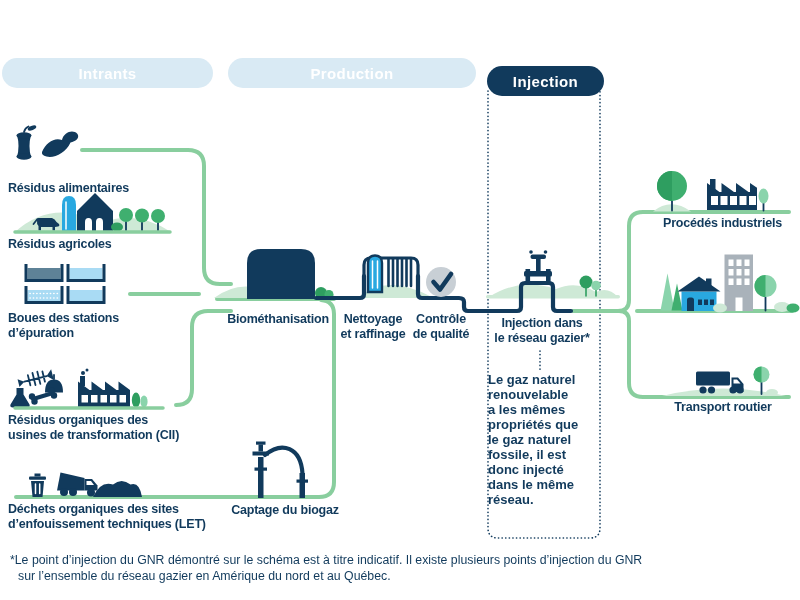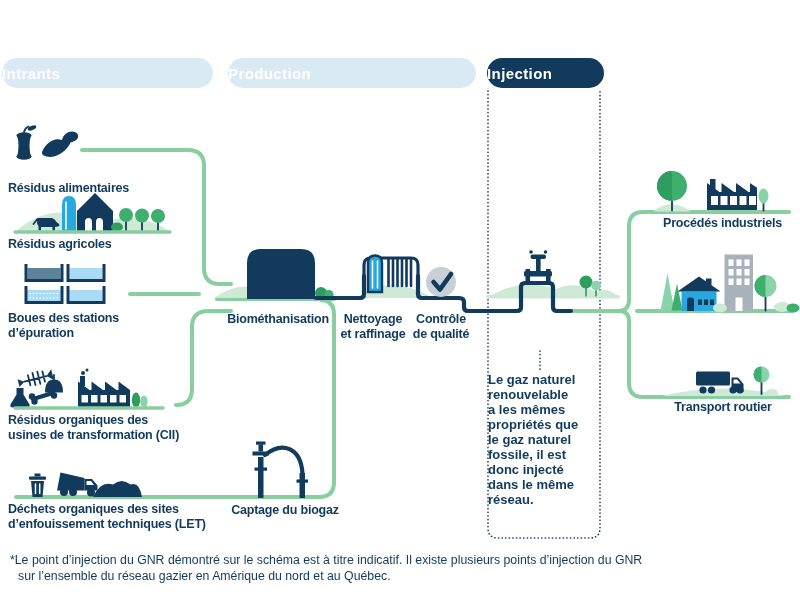--- a/index.html
+++ b/index.html
@@ -1,23 +1,23 @@
 <!DOCTYPE html>
 <html style="--navy: #113A5C; --green_line: #89CE9E; --green_light: #CEE9D6; --green_mid: #3FAF6F; --green_dark: #2E9E60; --green_soft: #8AD4AC; --blue: #29A8E0; --blue_light: #A9DBF4; --steel: #5E8297; --gray: #A9B2BA; --gray_light: #C8CFD5; --pill_bg: #D9EAF4; --pill_active_bg: #113A5C; --pill_text: #FFFFFF; --background: #FFFFFF;"><head>
 <meta charset="utf-8">
 <style>
   html,body{margin:0;padding:0;background:#fff;}
   .canvas{position:relative;width:800px;height:600px;background:var(--background);overflow:hidden;
           font-family:"Liberation Sans", sans-serif;}
   .bg{position:absolute;left:0;top:0;width:800px;height:600px;}
   
   .pill{position:absolute;top:58px;height:30px;border-radius:15px;background:var(--pill_bg);
-        display:flex;align-items:center;
+        display:flex;align-items:center;justify-content:center;
         color:var(--pill_text);font-weight:bold;font-size:15px;letter-spacing:.4px;cursor:pointer;z-index:5;}
-  .pill.active{background:var(--pill_active_bg);}
+  .pill.active{background:var(--pill_active_bg);margin-top:8px;}
   
   .lbl{position:absolute;color:var(--navy);font-size:12.5px;font-weight:600;line-height:15px;
        letter-spacing:-.2px;white-space:nowrap;z-index:4;}
   .lbl.center{text-align:center;}
   .note{position:absolute;color:var(--navy);font-size:13px;font-weight:bold;line-height:15px;
         text-align:left;z-index:4;}
   .footnote{position:absolute;color:var(--navy);font-size:12.3px;font-weight:500;line-height:15.5px;z-index:4;}
   .footnote .indent{margin-left:8px;}
   
   .f-navy{fill:var(--navy);} .f-white{fill:#fff;} .f-hill{fill:var(--green_light);}
@@ -307,20 +307,24 @@
     <div>et raffinage</div>
   </div>
   <div class="lbl center" style="left:402px;top:312px;width:78px;">
     <div>Contrôle</div>
     <div>de qualité</div>
   </div>
   <div class="lbl center" style="left:225px;top:503px;width:120px;">
     <div>Captage du biogaz</div>
   </div>
 
+  <div class="lbl center" style="left:486px;top:316px;width:112px;">
+    <div>Injection dans</div>
+    <div>le réseau gazier*</div>
+  </div>
   <div class="note" style="left:488px;top:372px;width:108px;">
     <div>Le gaz naturel</div>
     <div>renouvelable</div>
     <div>a les mêmes</div>
     <div>propriétés que</div>
     <div>le gaz naturel</div>
     <div>fossile, il est</div>
     <div>donc injecté</div>
     <div>dans le même</div>
     <div>réseau.</div>

